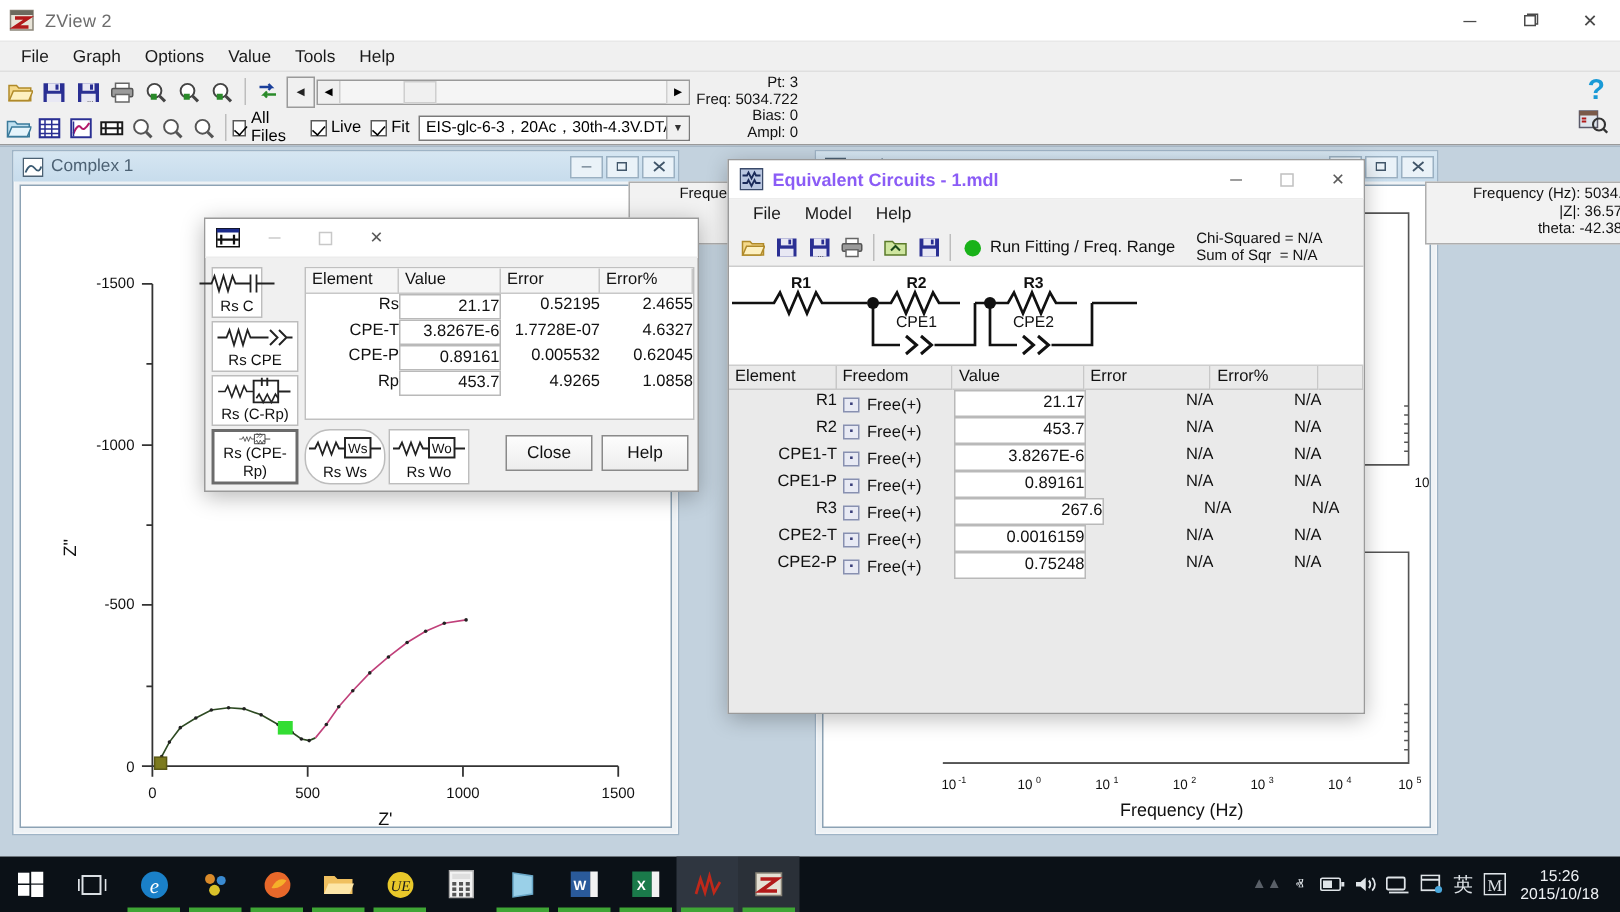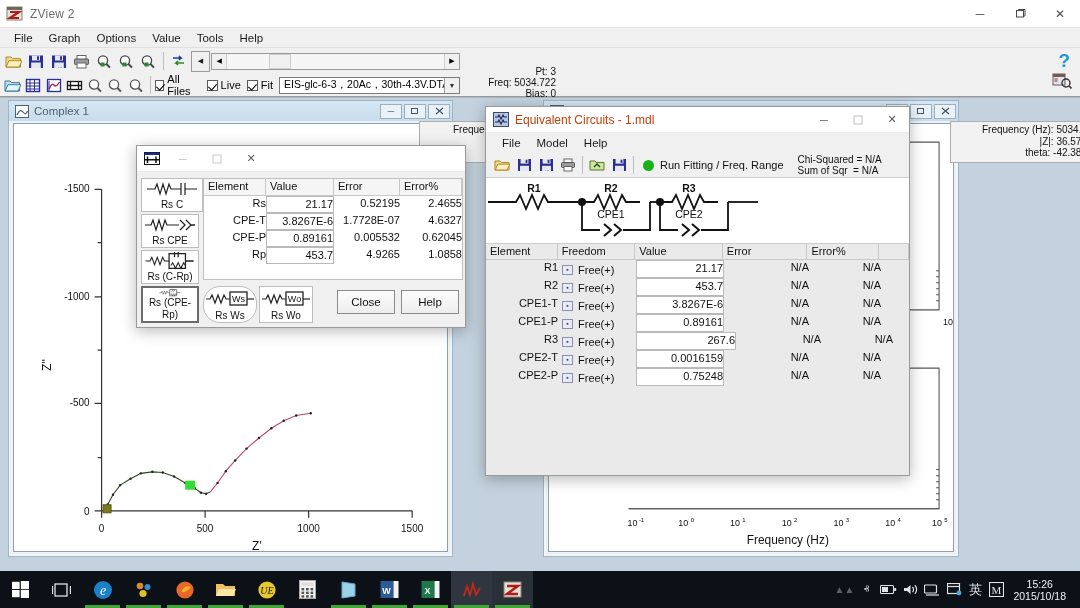--- a/index.html
+++ b/index.html
@@ -75,22 +75,22 @@
     width:256px; display:flex;align-items:center;
   }
   .ss-left{width:15px;height:15px;background:#f0f0f0;border-right:1px solid #cfcfcf;
     display:flex;align-items:center;justify-content:center;font-size:7px}
   .ss-thumb{width:22px;height:15px;background:#f0f0f0;border:1px solid #cfcfcf;margin-left:42px}
   .ss-right{position:absolute;right:0;top:0;width:15px;height:15px;background:#f0f0f0;
     border-left:1px solid #cfcfcf;display:flex;align-items:center;justify-content:center;font-size:7px}
 
   
   .statusbox{
-    position:absolute; left:486px; top:1px; width:340px; height:44px;
-    font-size:10px; color:#111; line-height:11px; padding-top:1px;margin-top:16px;
+    position:absolute; left:462px; top:1px; width:340px; height:44px;
+    font-size:10px; color:#111; line-height:11px; padding-top:1px;
   }
   .stat-col{ position:absolute; text-align:right;}
   .stat-a{ left:0; width:70px; }
   .stat-b{ left:76px; width:112px; }
   .stat-line{ white-space:nowrap;}
   .help-q{
     position:absolute;right:10px;top:2px;color:#1a9ad6;font-size:19px;font-weight:bold;
   }
   .help-icon2{ position:absolute;right:8px;top:24px;width:20px;height:18px;}
 
@@ -126,21 +126,21 @@
     font-size:10px; color:#111; line-height:11.5px; padding:2px 5px 3px 5px;
     text-align:right; white-space:nowrap;
   }
 
   
   .dlg{ position:absolute; background:#f0f0f0; border:1px solid #9a9a9a;
         box-shadow:0 3px 14px rgba(0,0,0,.28); }
   .dlg-title{ height:26px; background:#fff; display:flex;align-items:center;
               border-bottom:1px solid #ececec;}
   .dlg-title .d-ico{ width:16px;height:15px;margin:0 6px 0 7px;}
-  .dlg-title .d-txt{ font-size:12px;color:#c2410c; flex:1;}
+  .dlg-title .d-txt{ font-size:12px;color:#8b5cf6; flex:1;font-weight:bold;}
   .dlg-btn{ width:34px;height:26px;display:flex;align-items:center;justify-content:center;
             color:#5a5a5a;font-size:11px;}
   .dlg-btn.dis{color:#c0c0c0}
 
   
   .grid-hdr{ display:flex; background:#f0f0f0; height:17px; }
   .gh{ border:1px solid #c8c8c8;border-left:none;border-top:none;
        font-size:11px;padding:1px 0 0 4px;background:#f5f5f5;color:#111;}
   .grow{ display:flex; height:17px;text-align:right;}
   .gc{ font-size:11px;padding:1px 0 0 4px;color:#111;overflow:hidden;white-space:nowrap;}
@@ -536,21 +536,21 @@
     </span>
     <span class="dlg-btn dis">─</span>
     <span class="dlg-btn dis">
       <svg width="10" height="10" viewBox="0 0 10 10">
           <rect x="1" y="1" width="8" height="8" fill="none" stroke="#c8c8c8"></rect>
         </svg>
     </span>
     <span class="dlg-btn close">✕</span>
   </div>
 
-  <div class="cbtn" style="left:0;top:0;position:absolute;left:4px;top:32px;width:62px;height:34px;">
+  <div class="cbtn" style="left:0;top:0;position:absolute;left:4px;top:32px;width:34px;height:34px;">
     <svg width="56" height="20" viewBox="0 0 56 20">
       <path d="M3 10 h8 l2-5 3 10 3-10 3 10 3-10 2 5 h10" stroke="#222" stroke-width="1.2" fill="none"></path>
       <path d="M37 4 V16 M41 4 V16 M41 10 h12" stroke="#222" stroke-width="1.2" fill="none"></path>
     </svg>
     <span class="clabel">Rs C</span>
   </div>
 
   <div class="cbtn" style="position:absolute;left:4px;top:68px;width:58px;height:34px;">
     <svg width="56" height="20" viewBox="0 0 56 20">
       <path d="M3 10 h6 l2-5 3 10 3-10 3 10 3-10 2 5 h12" stroke="#222" stroke-width="1.2" fill="none"></path>

